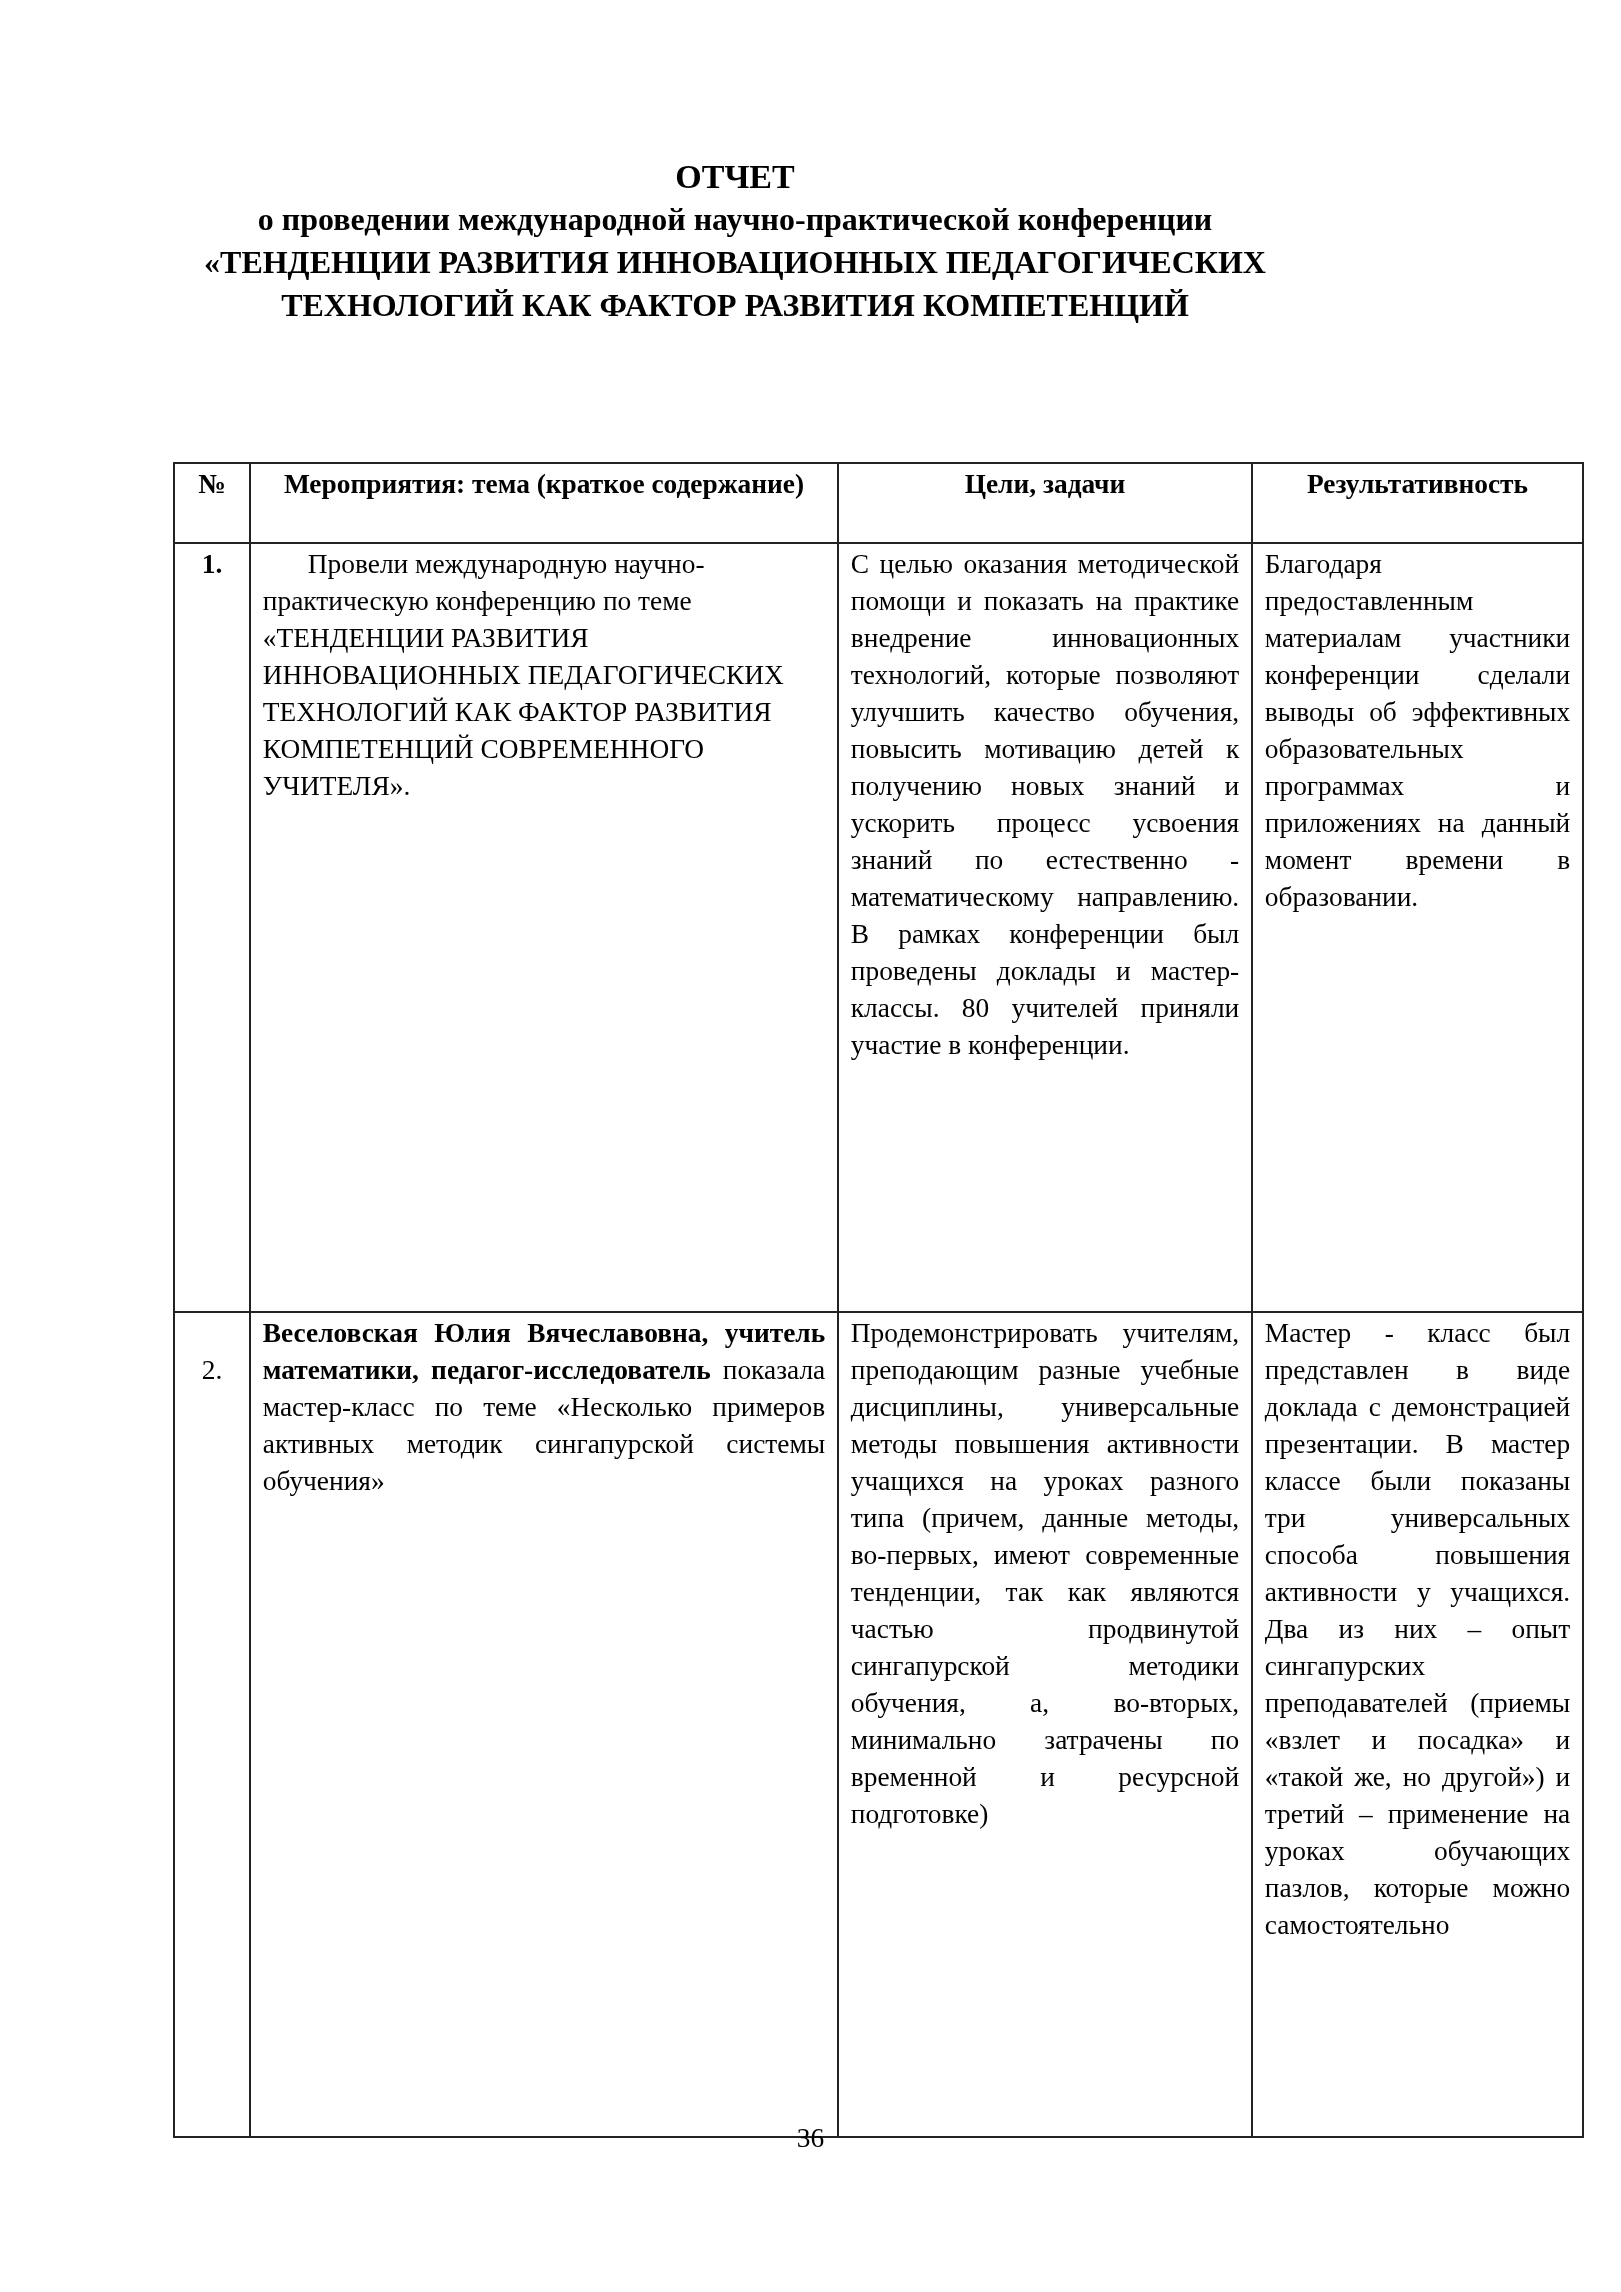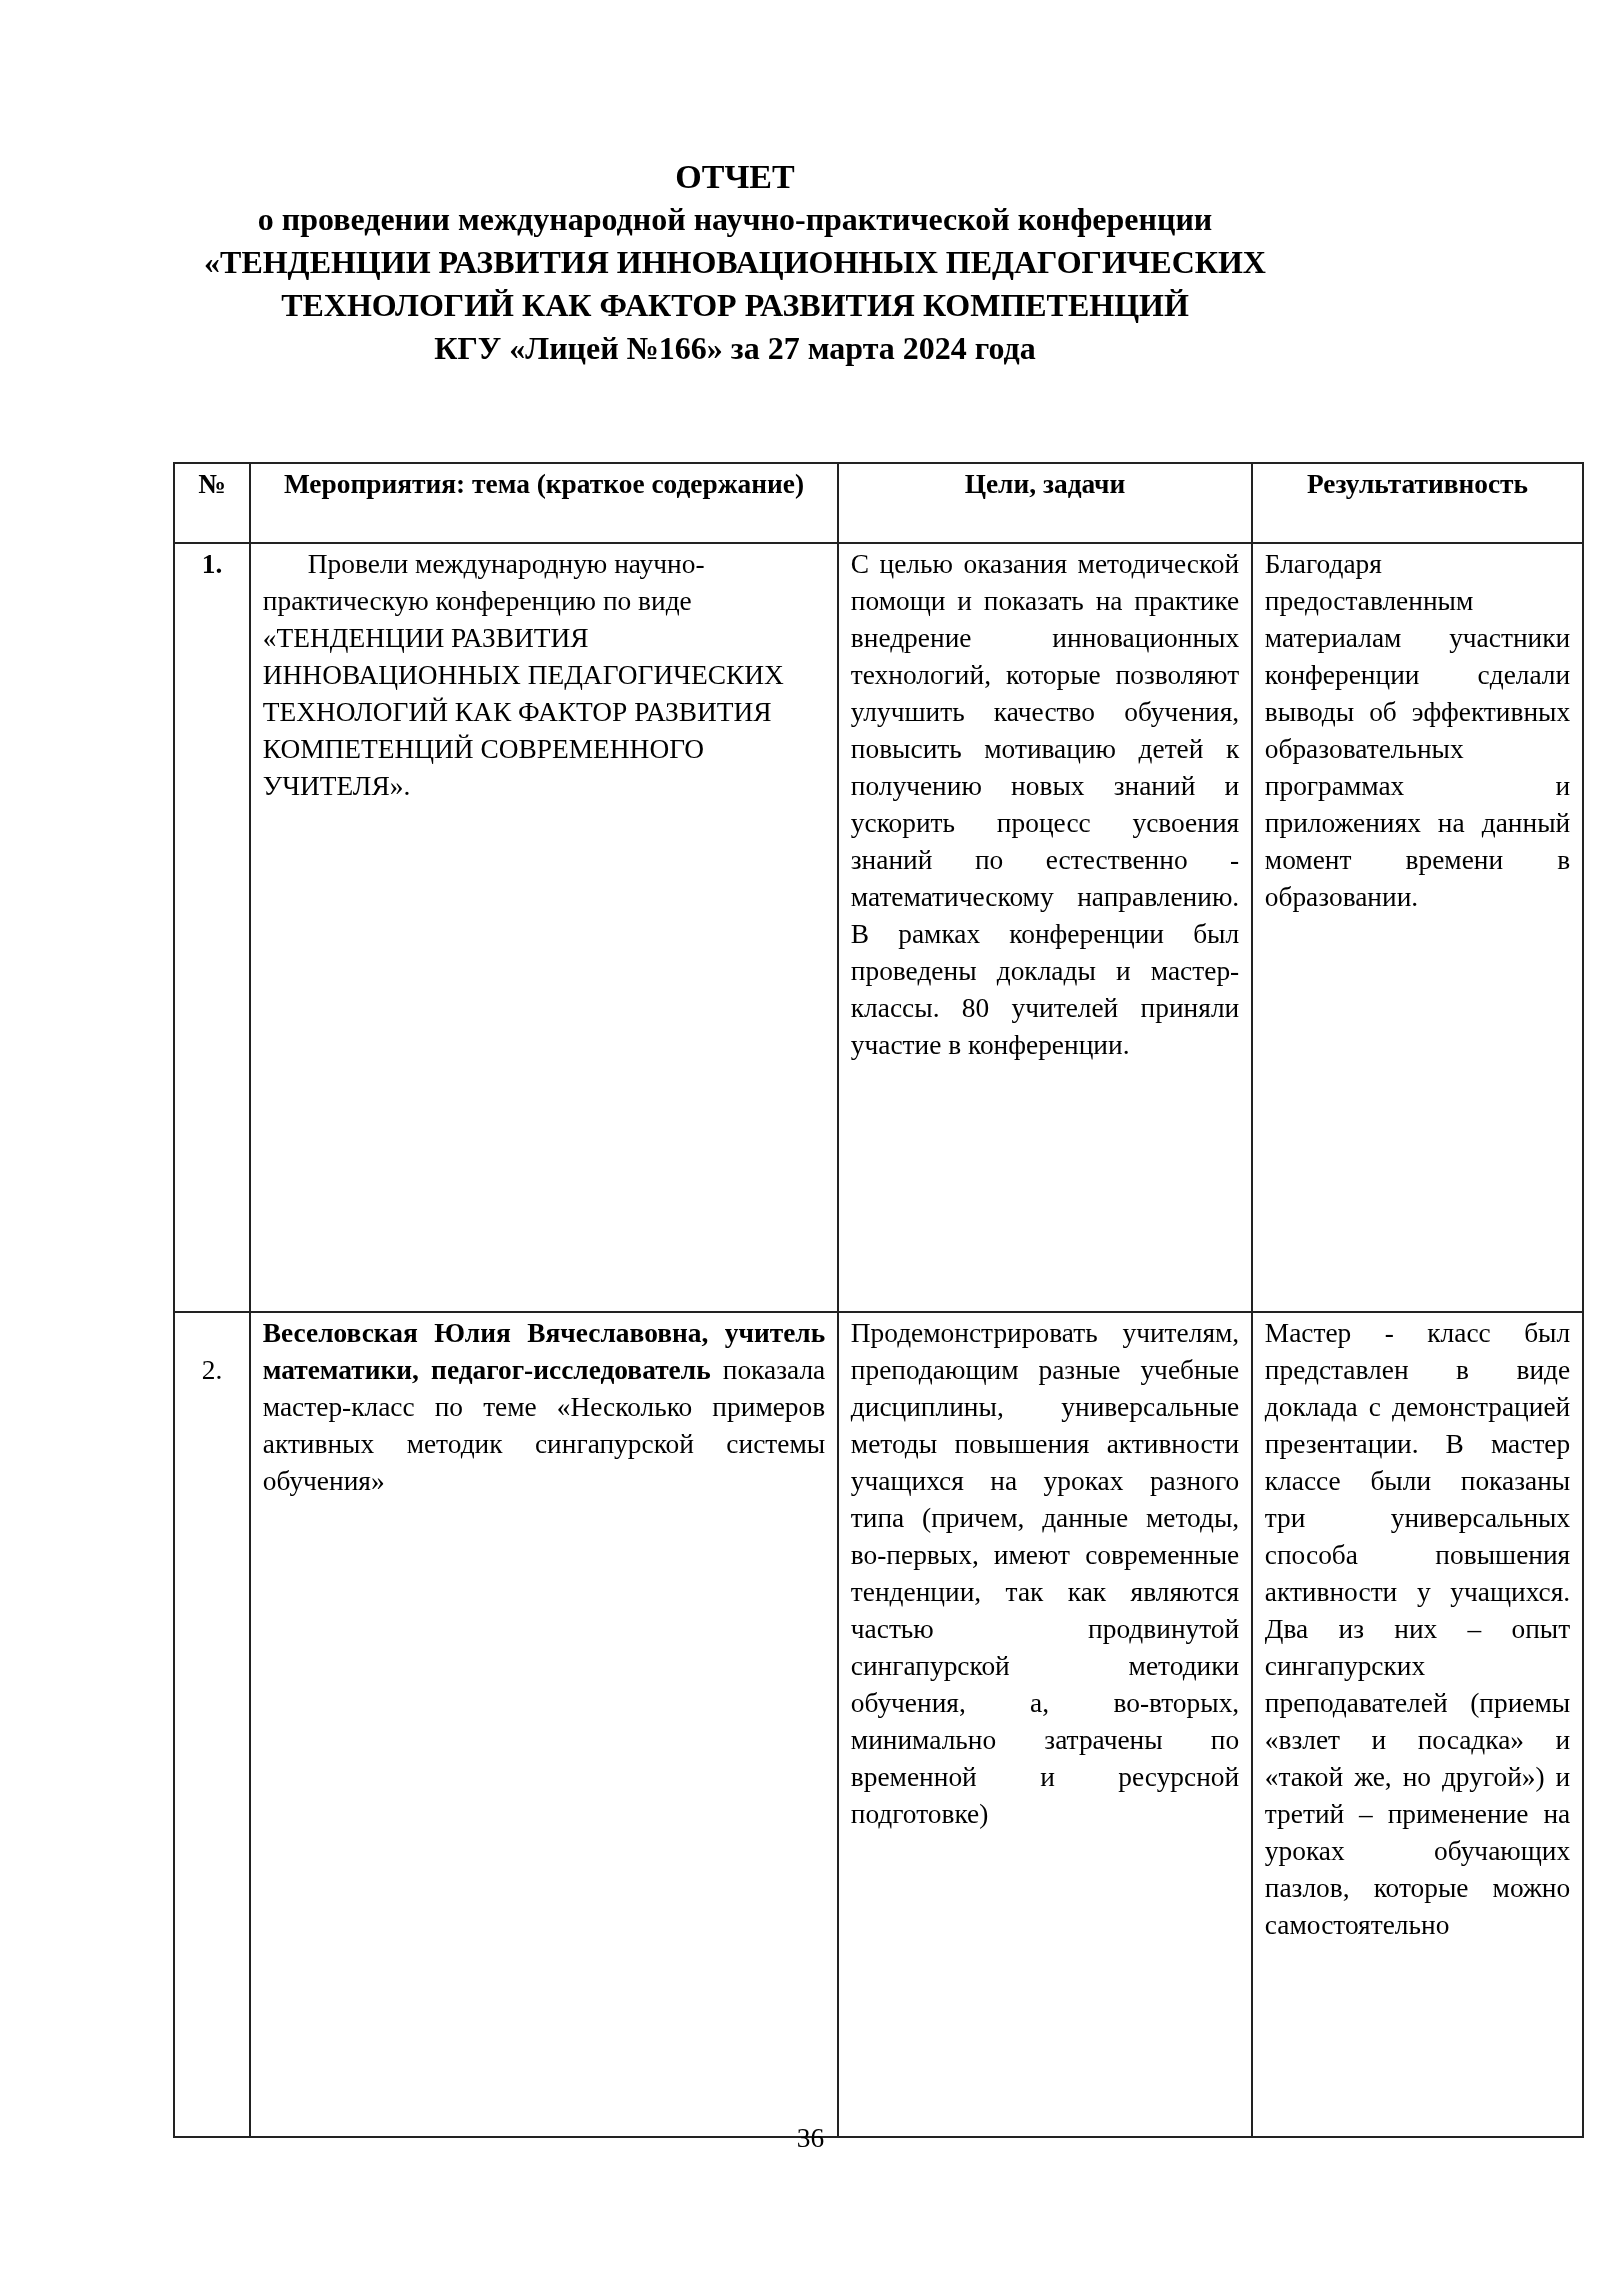--- a/index.html
+++ b/index.html
@@ -42,42 +42,41 @@
   }
 </style>
 </head>
 <body>
 
 <div class="header">
   <div class="l-otchet">ОТЧЕТ</div>
   <div>о проведении международной научно-практической конференции</div>
   <div>«ТЕНДЕНЦИИ РАЗВИТИЯ ИННОВАЦИОННЫХ ПЕДАГОГИЧЕСКИХ</div>
   <div>ТЕХНОЛОГИЙ КАК ФАКТОР РАЗВИТИЯ КОМПЕТЕНЦИЙ</div>
-  <div>КГУ «Лицей №166» за 27 марта  2024 года</div>
 </div>
 
 <table class="report">
   <colgroup>
     <col class="c-num">
       <col class="c-event">
       <col class="c-goals">
       <col class="c-result">
   </colgroup>
   <thead>
     <tr class="head-row">
       <th>№</th>
       <th>Мероприятия: тема (краткое содержание)</th>
       <th>Цели, задачи</th>
       <th>Результативность</th>
     </tr>
   </thead>
   <tbody>
     <tr class="row-1">
       <td class="num bold">1.</td>
-      <td><span class="indent"></span><span>Провели международную  научно-практическую конференцию по виде «ТЕНДЕНЦИИ РАЗВИТИЯ ИННОВАЦИОННЫХ ПЕДАГОГИЧЕСКИХ ТЕХНОЛОГИЙ КАК ФАКТОР РАЗВИТИЯ КОМПЕТЕНЦИЙ СОВРЕМЕННОГО УЧИТЕЛЯ».</span></td>
+      <td><span class="indent"></span><span>Провели международную  научно-практическую конференцию по теме «ТЕНДЕНЦИИ РАЗВИТИЯ ИННОВАЦИОННЫХ ПЕДАГОГИЧЕСКИХ ТЕХНОЛОГИЙ КАК ФАКТОР РАЗВИТИЯ КОМПЕТЕНЦИЙ СОВРЕМЕННОГО УЧИТЕЛЯ».</span></td>
       <td class="justify">С целью оказания методической помощи и показать на практике внедрение инновационных технологий, которые позволяют улучшить качество обучения, повысить мотивацию детей к получению новых знаний и ускорить процесс усвоения знаний по естественно - математическому направлению. В рамках конференции был проведены доклады и мастер-классы. 80 учителей приняли участие в конференции.</td>
       <td class="justify">Благодаря предоставленным материалам участники конференции сделали выводы об эффективных образовательных программах и приложениях на данный момент времени в образовании.</td>
     </tr>
     <tr class="row-2">
       <td class="num row2">2.</td>
       <td class="justify"><span class="b">Веселовская Юлия Вячеславовна, учитель математики, педагог-исследователь</span><span> показала мастер-класс по теме «Несколько примеров активных методик сингапурской системы обучения»</span></td>
       <td class="justify">Продемонстрировать учителям, преподающим разные учебные дисциплины, универсальные методы повышения активности учащихся на уроках разного типа (причем, данные методы, во-первых, имеют современные тенденции, так как являются частью продвинутой сингапурской методики обучения, а, во-вторых, минимально затрачены по временной и ресурсной подготовке)</td>
       <td class="justify">Мастер - класс был представлен в виде доклада с демонстрацией презентации. В мастер классе были показаны три универсальных способа повышения активности у учащихся. Два из них – опыт сингапурских преподавателей (приемы «взлет и посадка» и «такой же, но другой») и третий – применение на уроках обучающих пазлов, которые можно самостоятельно</td>
     </tr>
   </tbody>

